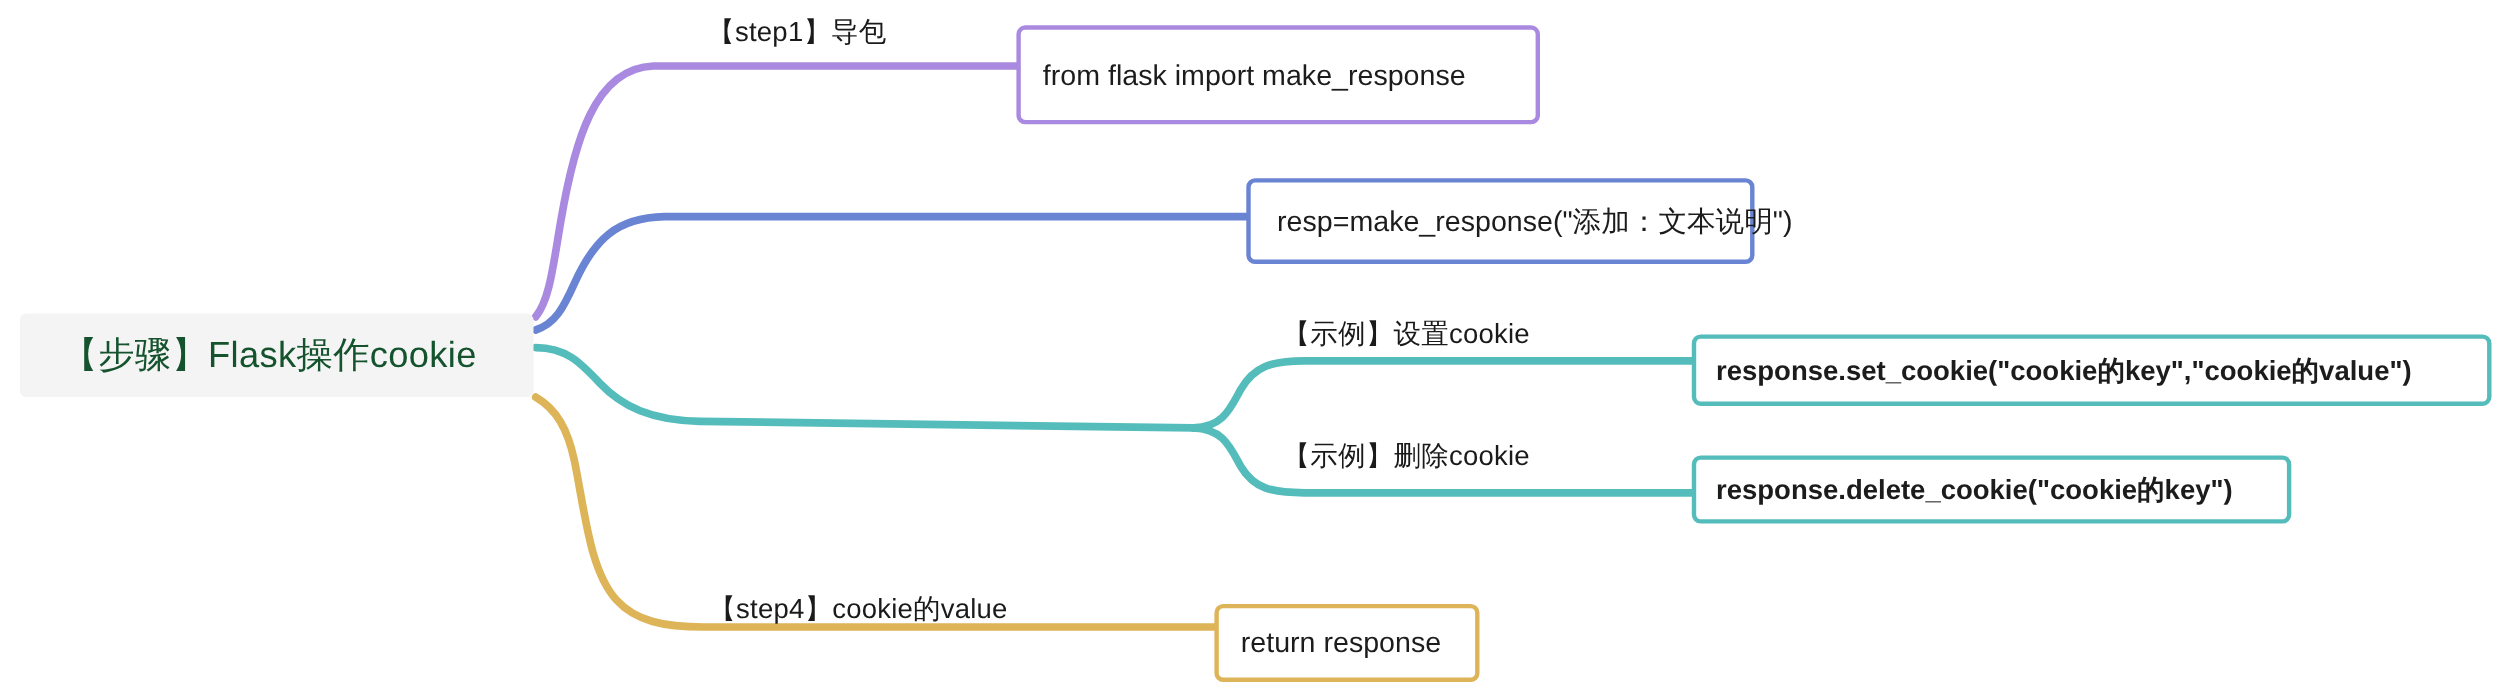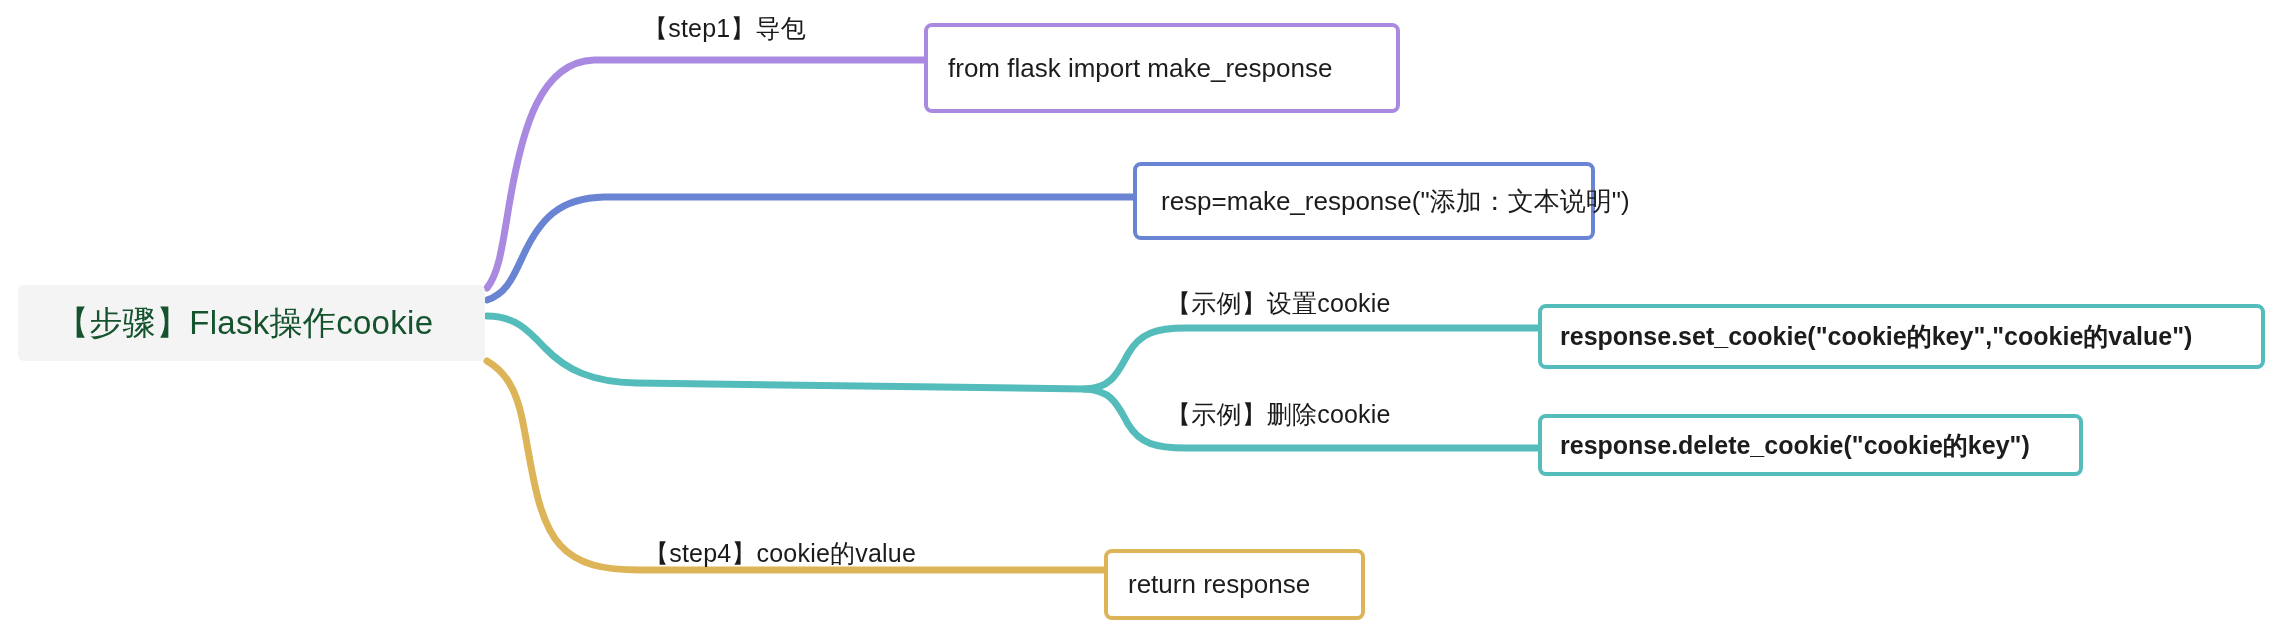--- a/index.html
+++ b/index.html
@@ -87,21 +87,21 @@
     padding-left: 18px;
   }
   .cb-ex2 {
     left: 1538px; top: 414px; width: 545px; height: 62px;
     border-color: #55bcbc;
     font-size: 25px;
     font-weight: bold;
     padding-left: 18px;
   }
   .cb-step4 {
-    left: 1104px; top: 549px; width: 261px; height: 71px;
+    left: 1104px; top: 549px; width: 241px; height: 71px;
     border-color: #ddb457;
     font-size: 26px;
     padding-left: 20px;
   }
   
   .lb-step1 { left: 643px; top: 12px; }
   .lb-step2 { left: 644px; top: 152px; }
   .lb-step3 { left: 644px; top: 336px; }
   .lb-ex1   { left: 1166px; top: 287px; }
   .lb-ex2   { left: 1166px; top: 398px; }

